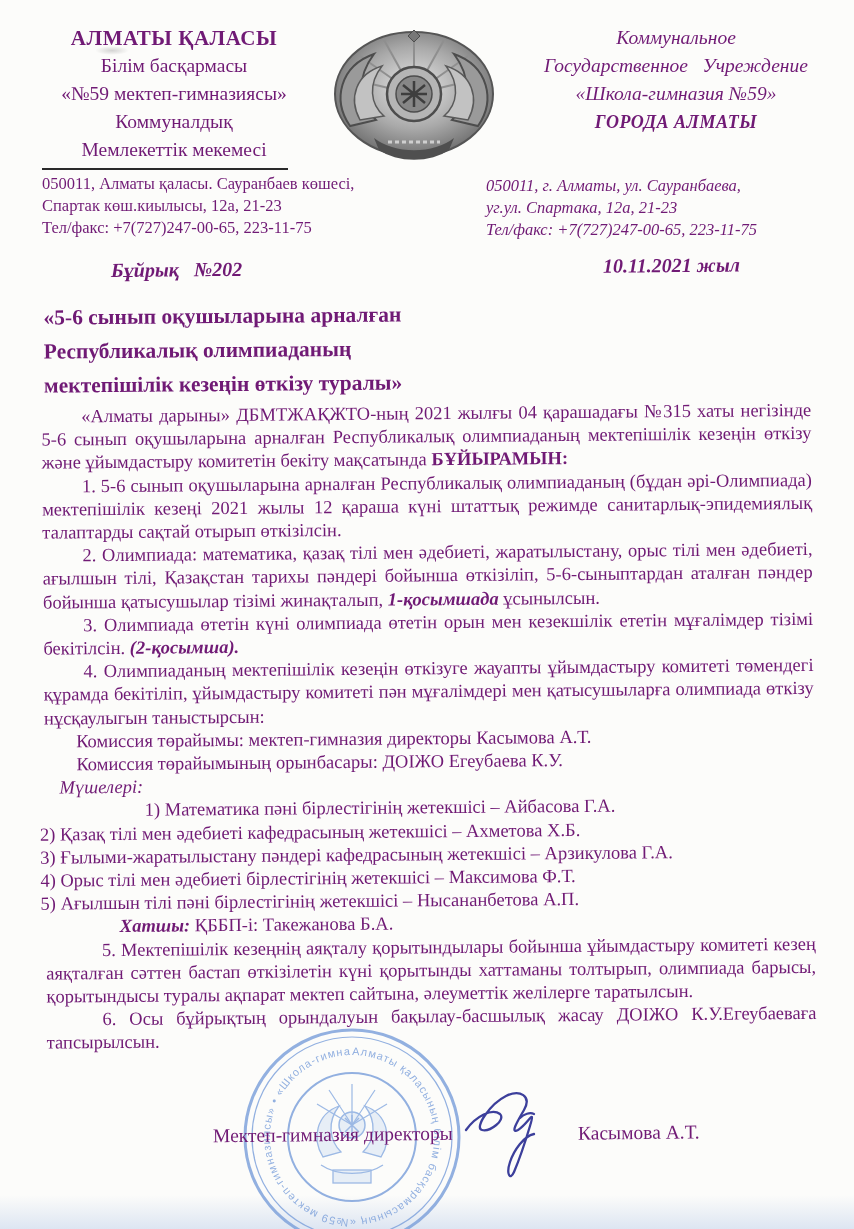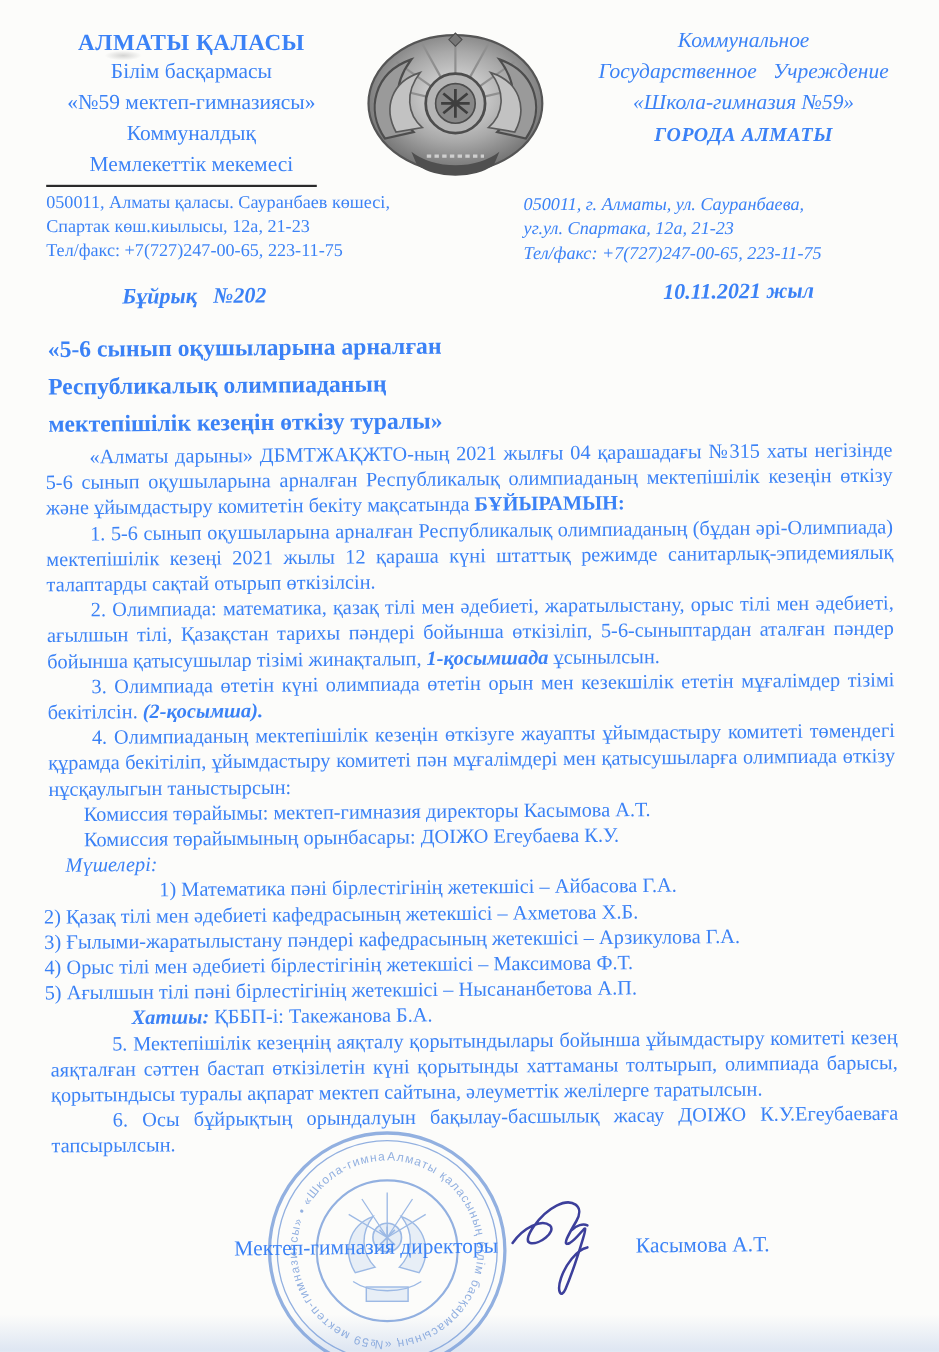--- a/index.html
+++ b/index.html
@@ -2,31 +2,31 @@
 <html><head>
 <meta charset="utf-8">
 <style>
   html,body{margin:0;padding:0;}
   .page{
     position:relative;
     width:854px;height:1229px;
     background:#fcfcfa;
     overflow:hidden;
     font-family:"Liberation Serif","DejaVu Serif",serif;
-    color:#3b82f6;
+    color:#701a75;
   }
   
   .letterhead{display:flex;padding-top:24px;}
   .lh-left{width:300px;margin-left:24px;text-align:center;}
   .lh-center{width:180px;display:flex;justify-content:center;align-items:flex-start;padding-top:4px;}
   .lh-right{flex:1;text-align:center;padding-right:6px;font-style:italic;}
   .lh-line{font-size:19.5px;line-height:28px;white-space:pre-wrap;}
   .lh-left .lh-line:first-child{font-weight:bold;font-size:21px;letter-spacing:.5px;}
   .lh-right .lh-line:last-child{font-weight:bold;font-size:18px;letter-spacing:.5px;}
-  .addr-row{display:flex;margin-top:4px;}
+  .addr-row{display:flex;margin-top:4px;gap:10px;}
   .addr-left{margin-left:42px;width:330px;}
   .addr-rule{width:246px;border-top:2.2px solid #2a2a2a;margin-bottom:3px;}
   .addr-right{margin-left:104px;width:340px;padding-top:7px;font-style:italic;}
   .addr-line{font-size:16.5px;line-height:22px;}
   
   .doc{transform:rotate(-0.5deg);transform-origin:40% 30%;}
   .order-row{display:flex;justify-content:space-between;margin-top:16px;padding:0 112px 0 113px;}
   .order-meta{font-weight:bold;font-style:italic;font-size:20px;white-space:pre-wrap;}
   .title-block{margin:18px 0 0 45px;}
   .title-line{font-weight:bold;font-size:21.5px;line-height:34px;}

